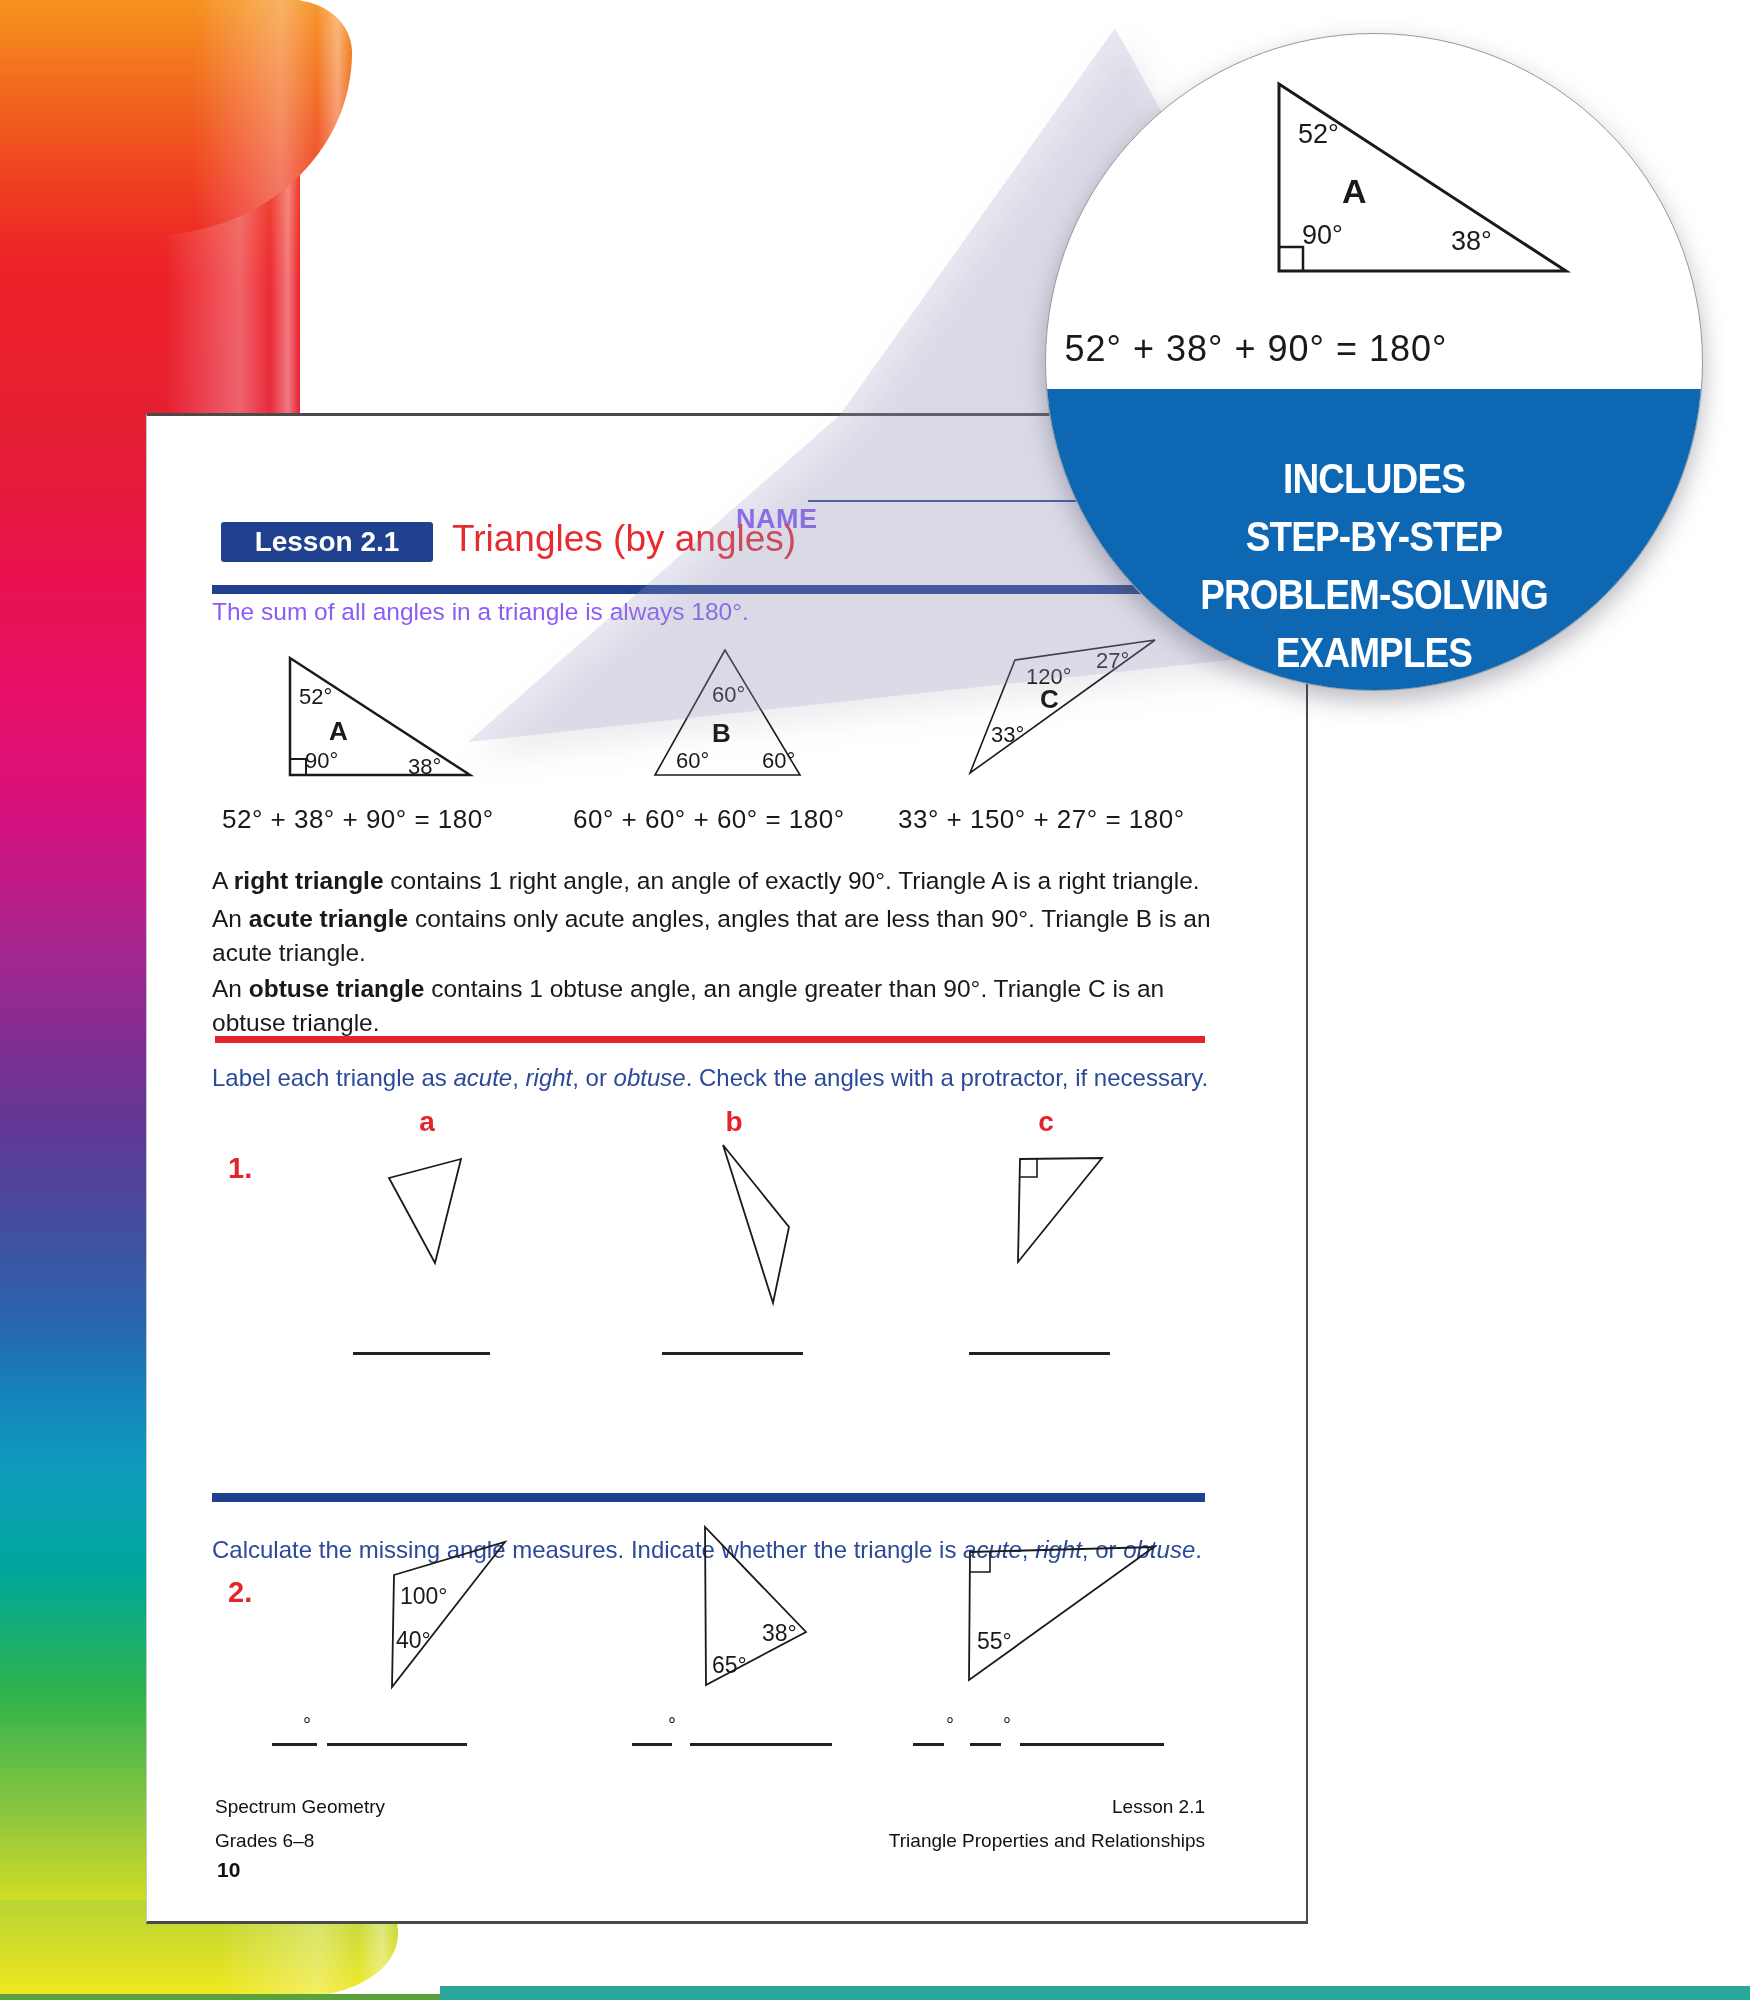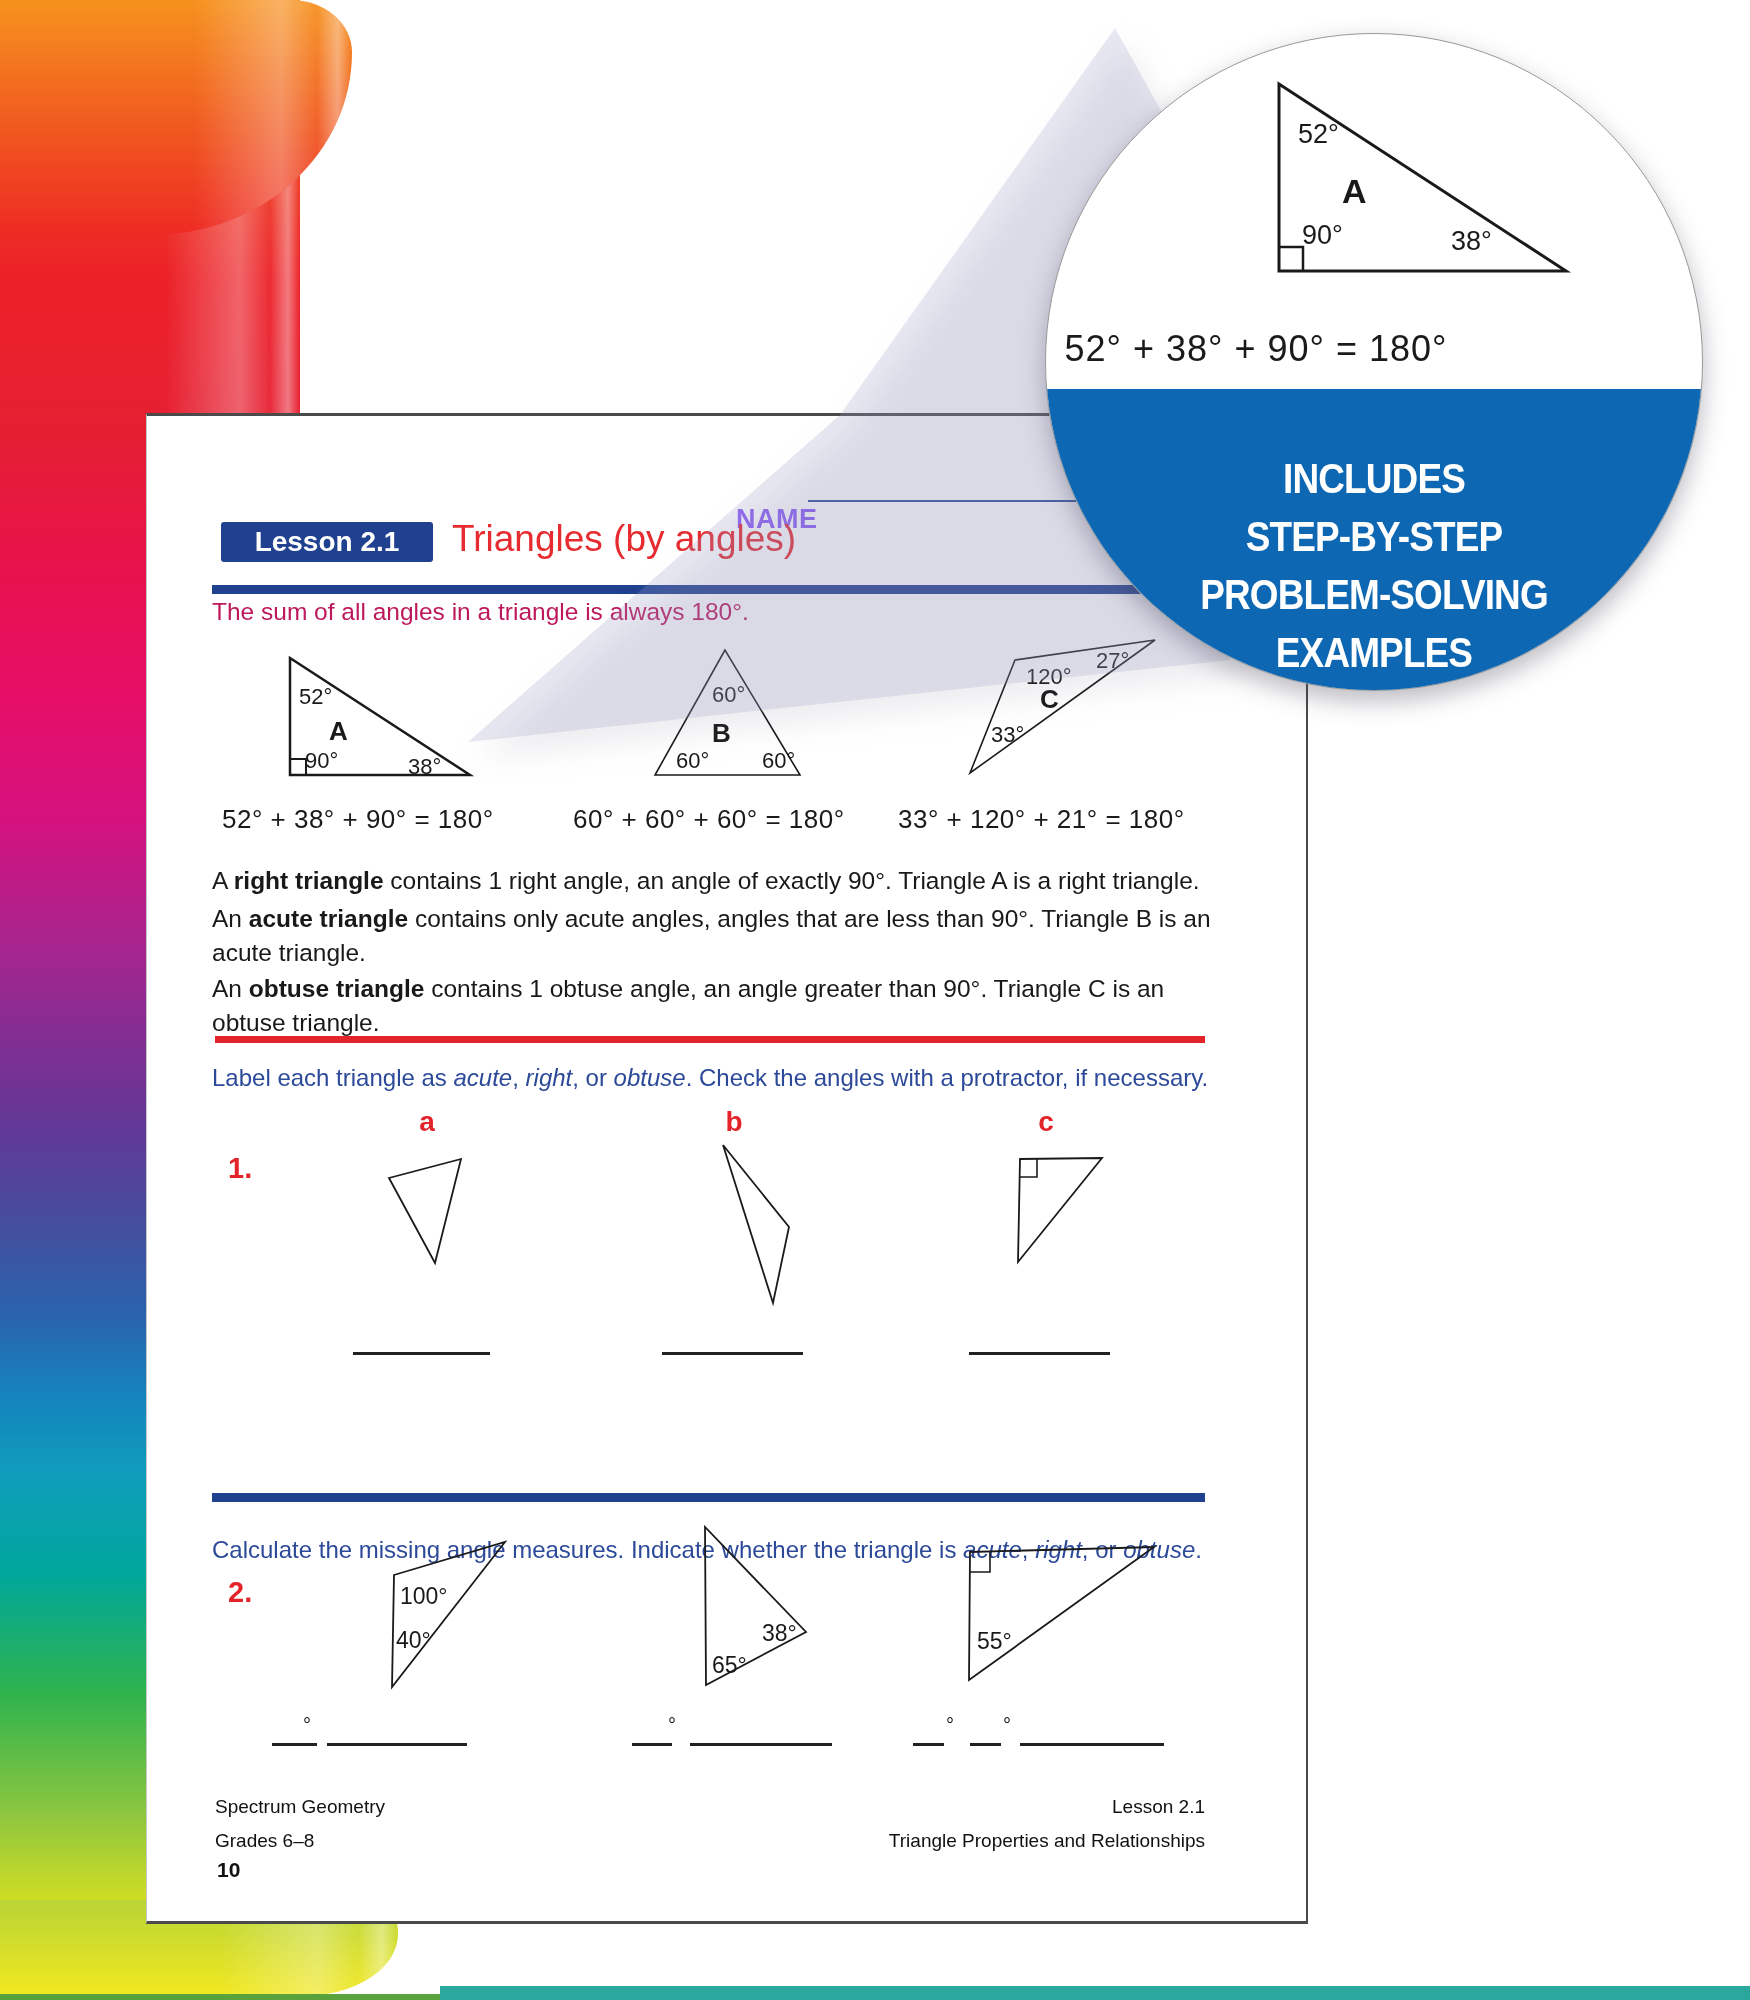--- a/index.html
+++ b/index.html
@@ -70,21 +70,21 @@
 
     <div class="t" style="left:736px;top:504px;font-size:27px;font-weight:bold;letter-spacing:.5px;color:#8b5cf6;">NAME</div>
     <div class="abs" style="left:808px;top:500px;width:397px;height:2px;background:#2b4d9e;"></div>
 
     <div class="abs" style="left:221px;top:522px;width:212px;height:40px;background:#20418f;border-radius:3px;">
       <div style="text-align:center;line-height:40px;font-size:28px;font-weight:bold;color:#fff;">Lesson 2.1</div>
     </div>
     <div class="t" style="left:452px;top:518px;font-size:37px;color:#e62b31;">Triangles (by angles)</div>
     <div class="rule" style="left:212px;top:585px;width:993px;height:9px;"></div>
 
-    <div class="t" style="left:212px;top:598px;font-size:24.5px;color:#be185d;">The sum of all angles in a triangle is always 180°.</div>
+    <div class="t" style="left:212px;top:598px;font-size:24.5px;color:#8b5cf6;">The sum of all angles in a triangle is always 180°.</div>
 
     <svg style="left:285px;top:650px;" width="195" height="135">
       <polygon points="5,8 5,125 185,125" stroke-width="2.5"></polygon>
       <path d="M5 109 H21 V125" stroke-width="2"></path>
     </svg>
     <span class="angle-label" style="left:299px;top:684px;">52°</span>
     <span class="tri-letter" style="left:329px;top:716px;">A</span>
     <span class="angle-label" style="left:305px;top:748px;">90°</span>
     <span class="angle-label" style="left:408px;top:754px;">38°</span>
 
@@ -99,21 +99,21 @@
     <svg style="left:960px;top:635px;" width="205" height="145">
       <polygon points="55,25 195,5 10,138" stroke-width="1.6"></polygon>
     </svg>
     <span class="angle-label" style="left:1026px;top:664px;">120°</span>
     <span class="angle-label" style="left:1096px;top:648px;">27°</span>
     <span class="tri-letter" style="left:1040px;top:684px;">C</span>
     <span class="angle-label" style="left:991px;top:722px;">33°</span>
 
     <div class="eq" style="left:222px;top:804px;">52° + 38° + 90° = 180°</div>
     <div class="eq" style="left:573px;top:804px;">60° + 60° + 60° = 180°</div>
-    <div class="eq" style="left:898px;top:804px;">33° + 120° + 21° = 180°</div>
+    <div class="eq" style="left:898px;top:804px;">33° + 150° + 27° = 180°</div>
 
     <div class="body-text" style="left:212px;top:864px;"><span>A </span><b>right triangle</b><span> contains 1 right angle, an angle of exactly 90°. Triangle A is a right triangle.</span></div>
     <div class="body-text" style="left:212px;top:902px;"><span>An </span><b>acute triangle</b><span> contains only acute angles, angles that are less than 90°. Triangle B is an acute triangle.</span></div>
     <div class="body-text" style="left:212px;top:972px;"><span>An </span><b>obtuse triangle</b><span> contains 1 obtuse angle, an angle greater than 90°. Triangle C is an obtuse triangle.</span></div>
 
     <div class="abs" style="left:215px;top:1036px;width:990px;height:7px;background:#e4242b;"></div>
     <div class="instr" style="left:212px;top:1064px;"><span>Label each triangle as </span><span class="it">acute</span><span>, </span><span class="it">right</span><span>, or </span><span class="it">obtuse</span><span>. Check the angles with a protractor, if necessary.</span></div>
 
     <div class="letter" style="left:415px;top:1106px;">a</div>
     <div class="letter" style="left:722px;top:1106px;">b</div>

